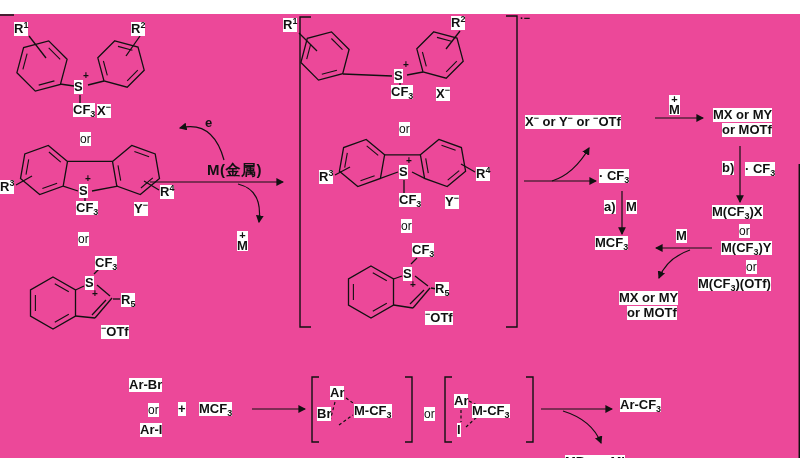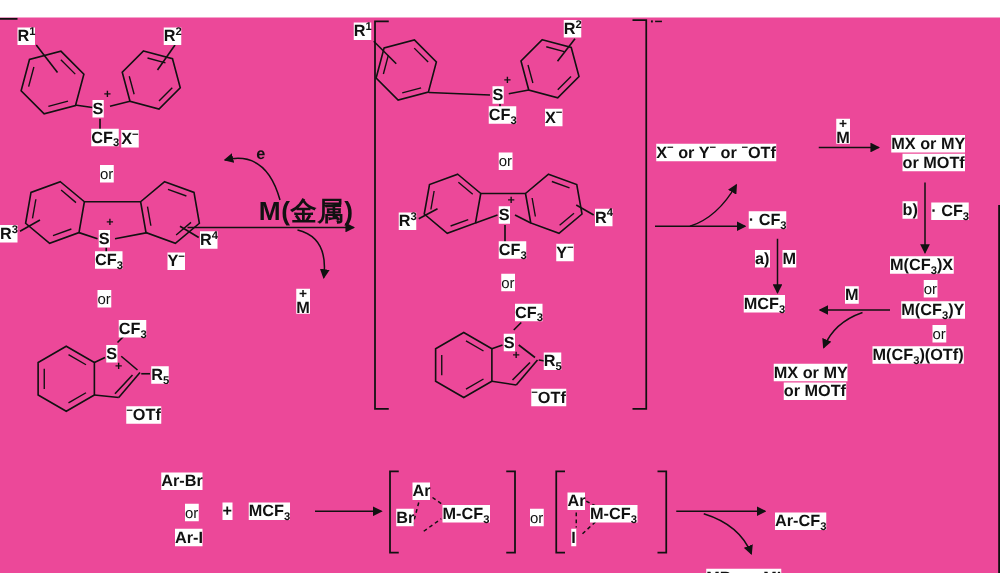--- a/index.html
+++ b/index.html
@@ -5,21 +5,21 @@
   html,body{margin:0;padding:0;background:#fff;}
   .canvas{position:relative;width:800px;height:458px;background:#ec4899;overflow:hidden;
           font-family:"Liberation Sans",sans-serif;color:#111;margin-top:14px;}
   svg.art{position:absolute;left:0;top:0;}
   .t{position:absolute;font-size:13px;font-weight:bold;line-height:14px;white-space:nowrap;
      background:#fff;padding:0;}
   .t sup{font-size:9px;line-height:0;vertical-align:5px;}
   .t sub{font-size:9px;line-height:0;vertical-align:-3px;}
   .or{font-weight:normal;font-size:12px;}
   .sm{font-size:10px;line-height:10px;background:transparent;}
-  .lg{font-size:21px;letter-spacing:0.5px;}
+  .lg{font-size:15px;letter-spacing:0.5px;}
   .nobg{background:transparent;}
   .tiny{font-size:11px;line-height:11px;}
   .stack{position:absolute;display:flex;flex-direction:column;align-items:center;
          font-size:13px;font-weight:bold;line-height:11px;background:#fff;}
   .stack .p{font-size:11px;line-height:9px;}
 </style>
 </head>
 <body>
 
 <div class="canvas">
@@ -220,16 +220,16 @@
 <span class="t" style="left:199px;top:388px">MCF<sub>3</sub></span>
 
 <span class="t" style="left:330px;top:372px">Ar</span>
 <span class="t" style="left:317px;top:393px">Br</span>
 <span class="t" style="left:354px;top:390px">M-CF<sub>3</sub></span>
 <span class="t or" style="left:424px;top:393px">or</span>
 <span class="t" style="left:454px;top:380px">Ar</span>
 <span class="t" style="left:457px;top:409px">I</span>
 <span class="t" style="left:472px;top:390px">M-CF<sub>3</sub></span>
 
-<span class="t" style="left:620px;top:396px">Ar-CF<sub>3</sub></span>
+<span class="t" style="left:620px;top:384px">Ar-CF<sub>3</sub></span>
 <span class="t" style="left:565px;top:441px">MBr or MI</span>
 
 </div>
 
 </body></html>

